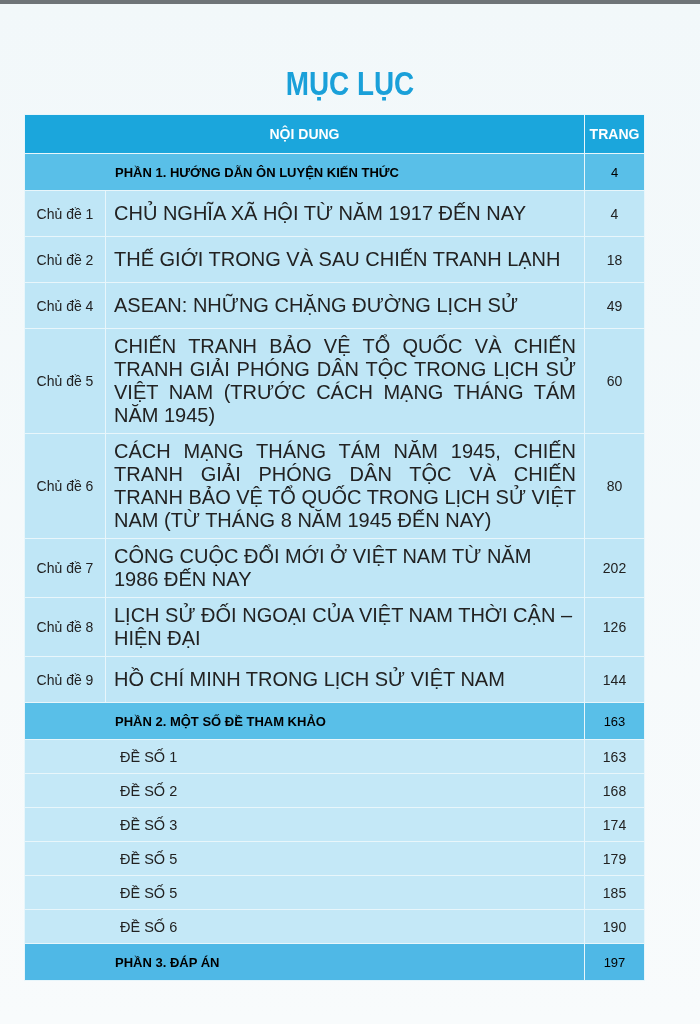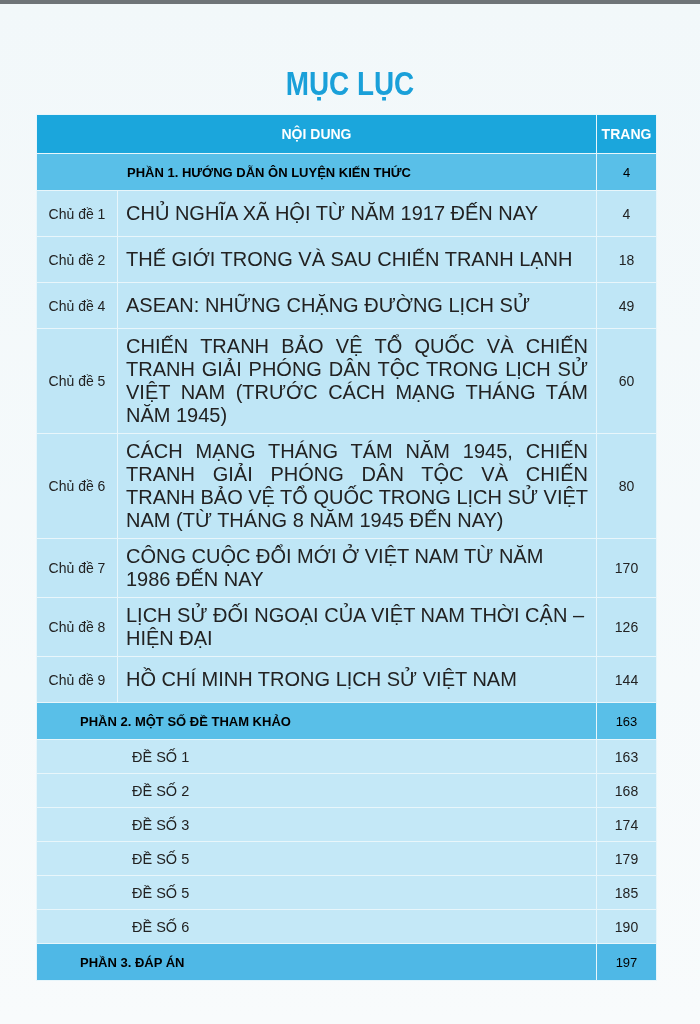--- a/index.html
+++ b/index.html
@@ -13,39 +13,39 @@
   .page-bg {
     position: absolute; left: 0; top: 4px; width: 700px; height: 1020px;
     background: linear-gradient(180deg, #f2f8fa 0%, #f8fbfc 100%);
   }
   .title {
     position: absolute; left: 0; top: 64px; width: 700px; text-align: center;
     color: #1aa0d9; font-weight: bold; font-size: 34px; letter-spacing: 0px;
     transform: scaleX(0.82); transform-origin: center;
   }
   table.toc {
-    position: absolute; left: 36px; top: 114px; width: 620px;
+    position: absolute; left: 24px; top: 114px; width: 620px;
     border-collapse: collapse; table-layout: fixed;
   }
   table.toc td, table.toc th {
     border: 1.5px solid #e8f6fb;
     padding: 0;
     vertical-align: middle;
   }
   col.c1 { width: 81px; }
   col.c2 { width: 479px; }
   col.c3 { width: 60px; }
   .hdr th {
     background: #1ba6dc; color: #ffffff; font-weight: bold; font-size: 14px;
     height: 38px; text-align: center;
   }
   .part td {
     background: #59bfe8; color: #000000; font-weight: bold; font-size: 13px; height: 36px;
   }
-  .part td.ptitle { padding-left: 43px; text-align: left; }
+  .part td.ptitle { padding-left: 90px; text-align: left; }
   .part.p1 td.ptitle { padding-left: 90px; }
   .part td.pnum { text-align: center; font-weight: normal; font-size: 13px; }
   .part.p3 td { background: #4fb8e6; margin-top: 42px; }
   .row td { background: #bfe6f6; color: #222; font-size: 20px; }
   .row td.lbl { text-align: center; font-size: 14px; }
   .row td.txt { padding: 6px 8px 6px 8px; line-height: 23px; }
   .row td.txt.just { text-align: justify; text-align-last: left; }
   .row td.num { text-align: center; font-size: 14px; }
   .row.h1 td { height: 33px; }
   .row.h2 td { height: 54px; }
@@ -100,21 +100,21 @@
     <td class="num">60</td>
   </tr>
   <tr class="row h3">
     <td class="lbl">Chủ đề 6</td>
     <td class="txt just">CÁCH MẠNG THÁNG TÁM NĂM 1945, CHIẾN TRANH GIẢI PHÓNG DÂN TỘC VÀ CHIẾN TRANH BẢO VỆ TỔ QUỐC TRONG LỊCH SỬ VIỆT NAM (TỪ THÁNG 8 NĂM 1945 ĐẾN NAY)</td>
     <td class="num">80</td>
   </tr>
   <tr class="row h1">
     <td class="lbl">Chủ đề 7</td>
     <td class="txt">CÔNG CUỘC ĐỔI MỚI Ở VIỆT NAM TỪ NĂM 1986 ĐẾN NAY</td>
-    <td class="num">170</td>
+    <td class="num">202</td>
   </tr>
   <tr class="row h1">
     <td class="lbl">Chủ đề 8</td>
     <td class="txt">LỊCH SỬ ĐỐI NGOẠI CỦA VIỆT NAM THỜI CẬN – HIỆN ĐẠI</td>
     <td class="num">126</td>
   </tr>
   <tr class="row h1">
     <td class="lbl">Chủ đề 9</td>
     <td class="txt">HỒ CHÍ MINH TRONG LỊCH SỬ VIỆT NAM</td>
     <td class="num">144</td>

